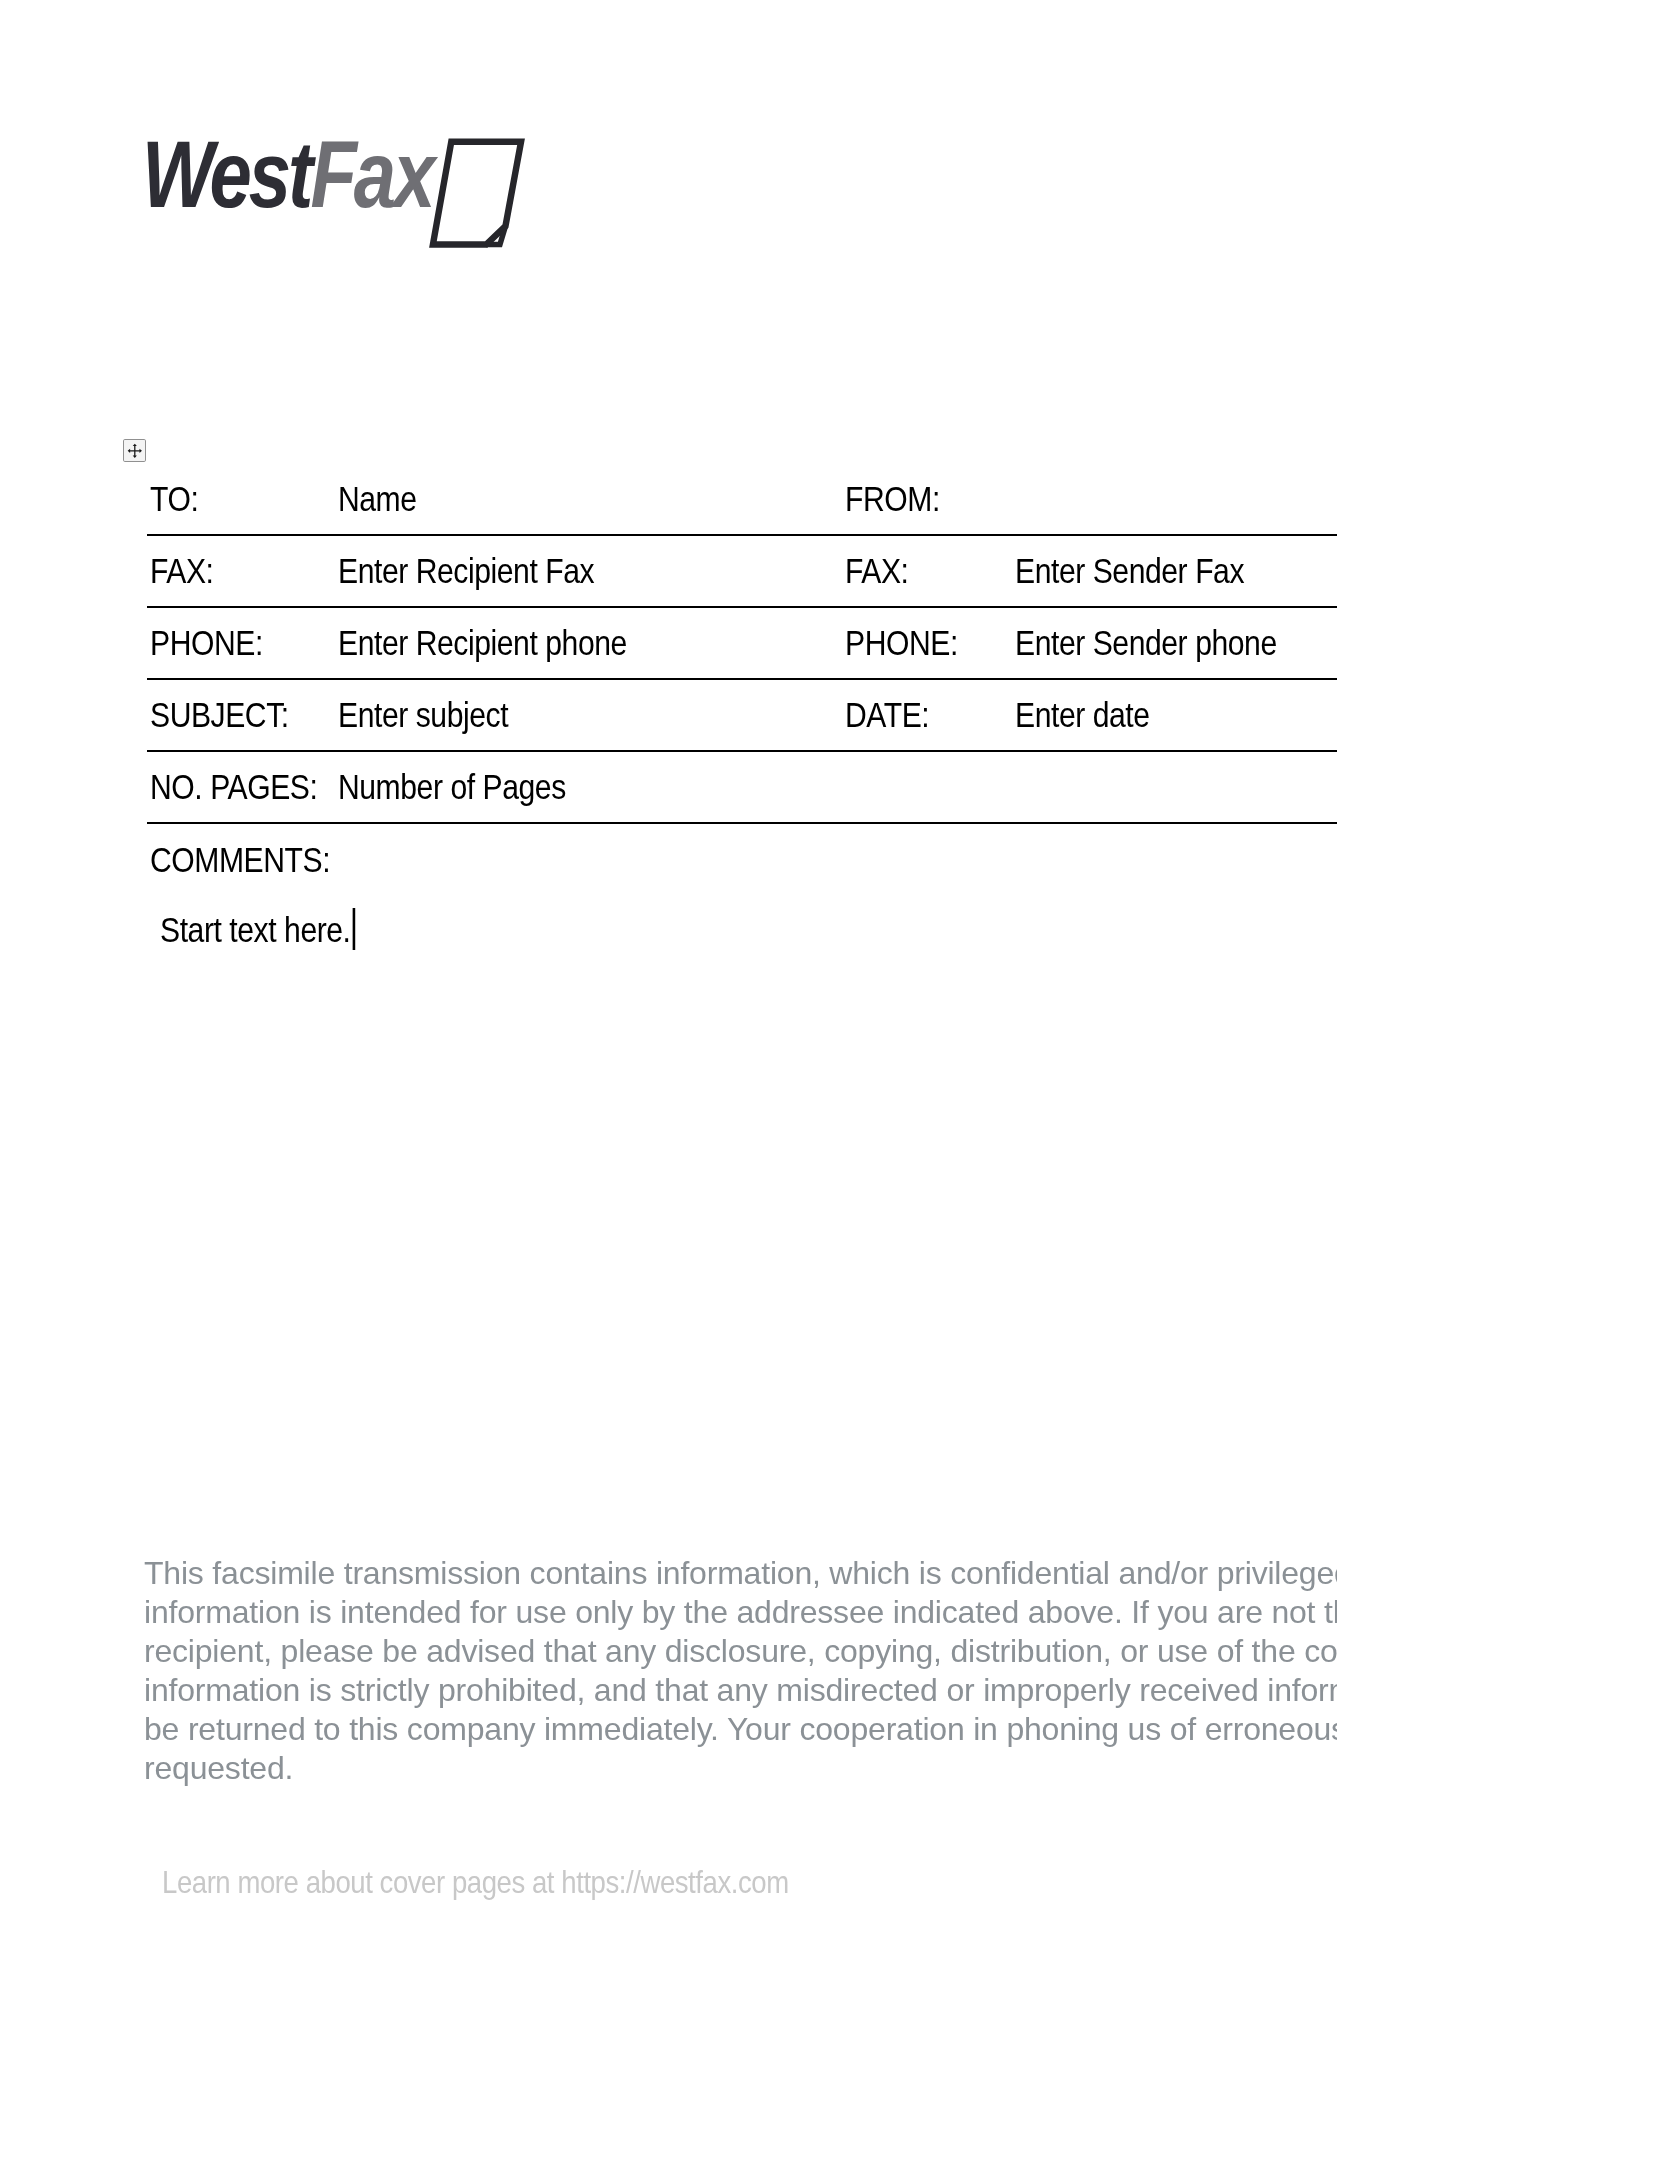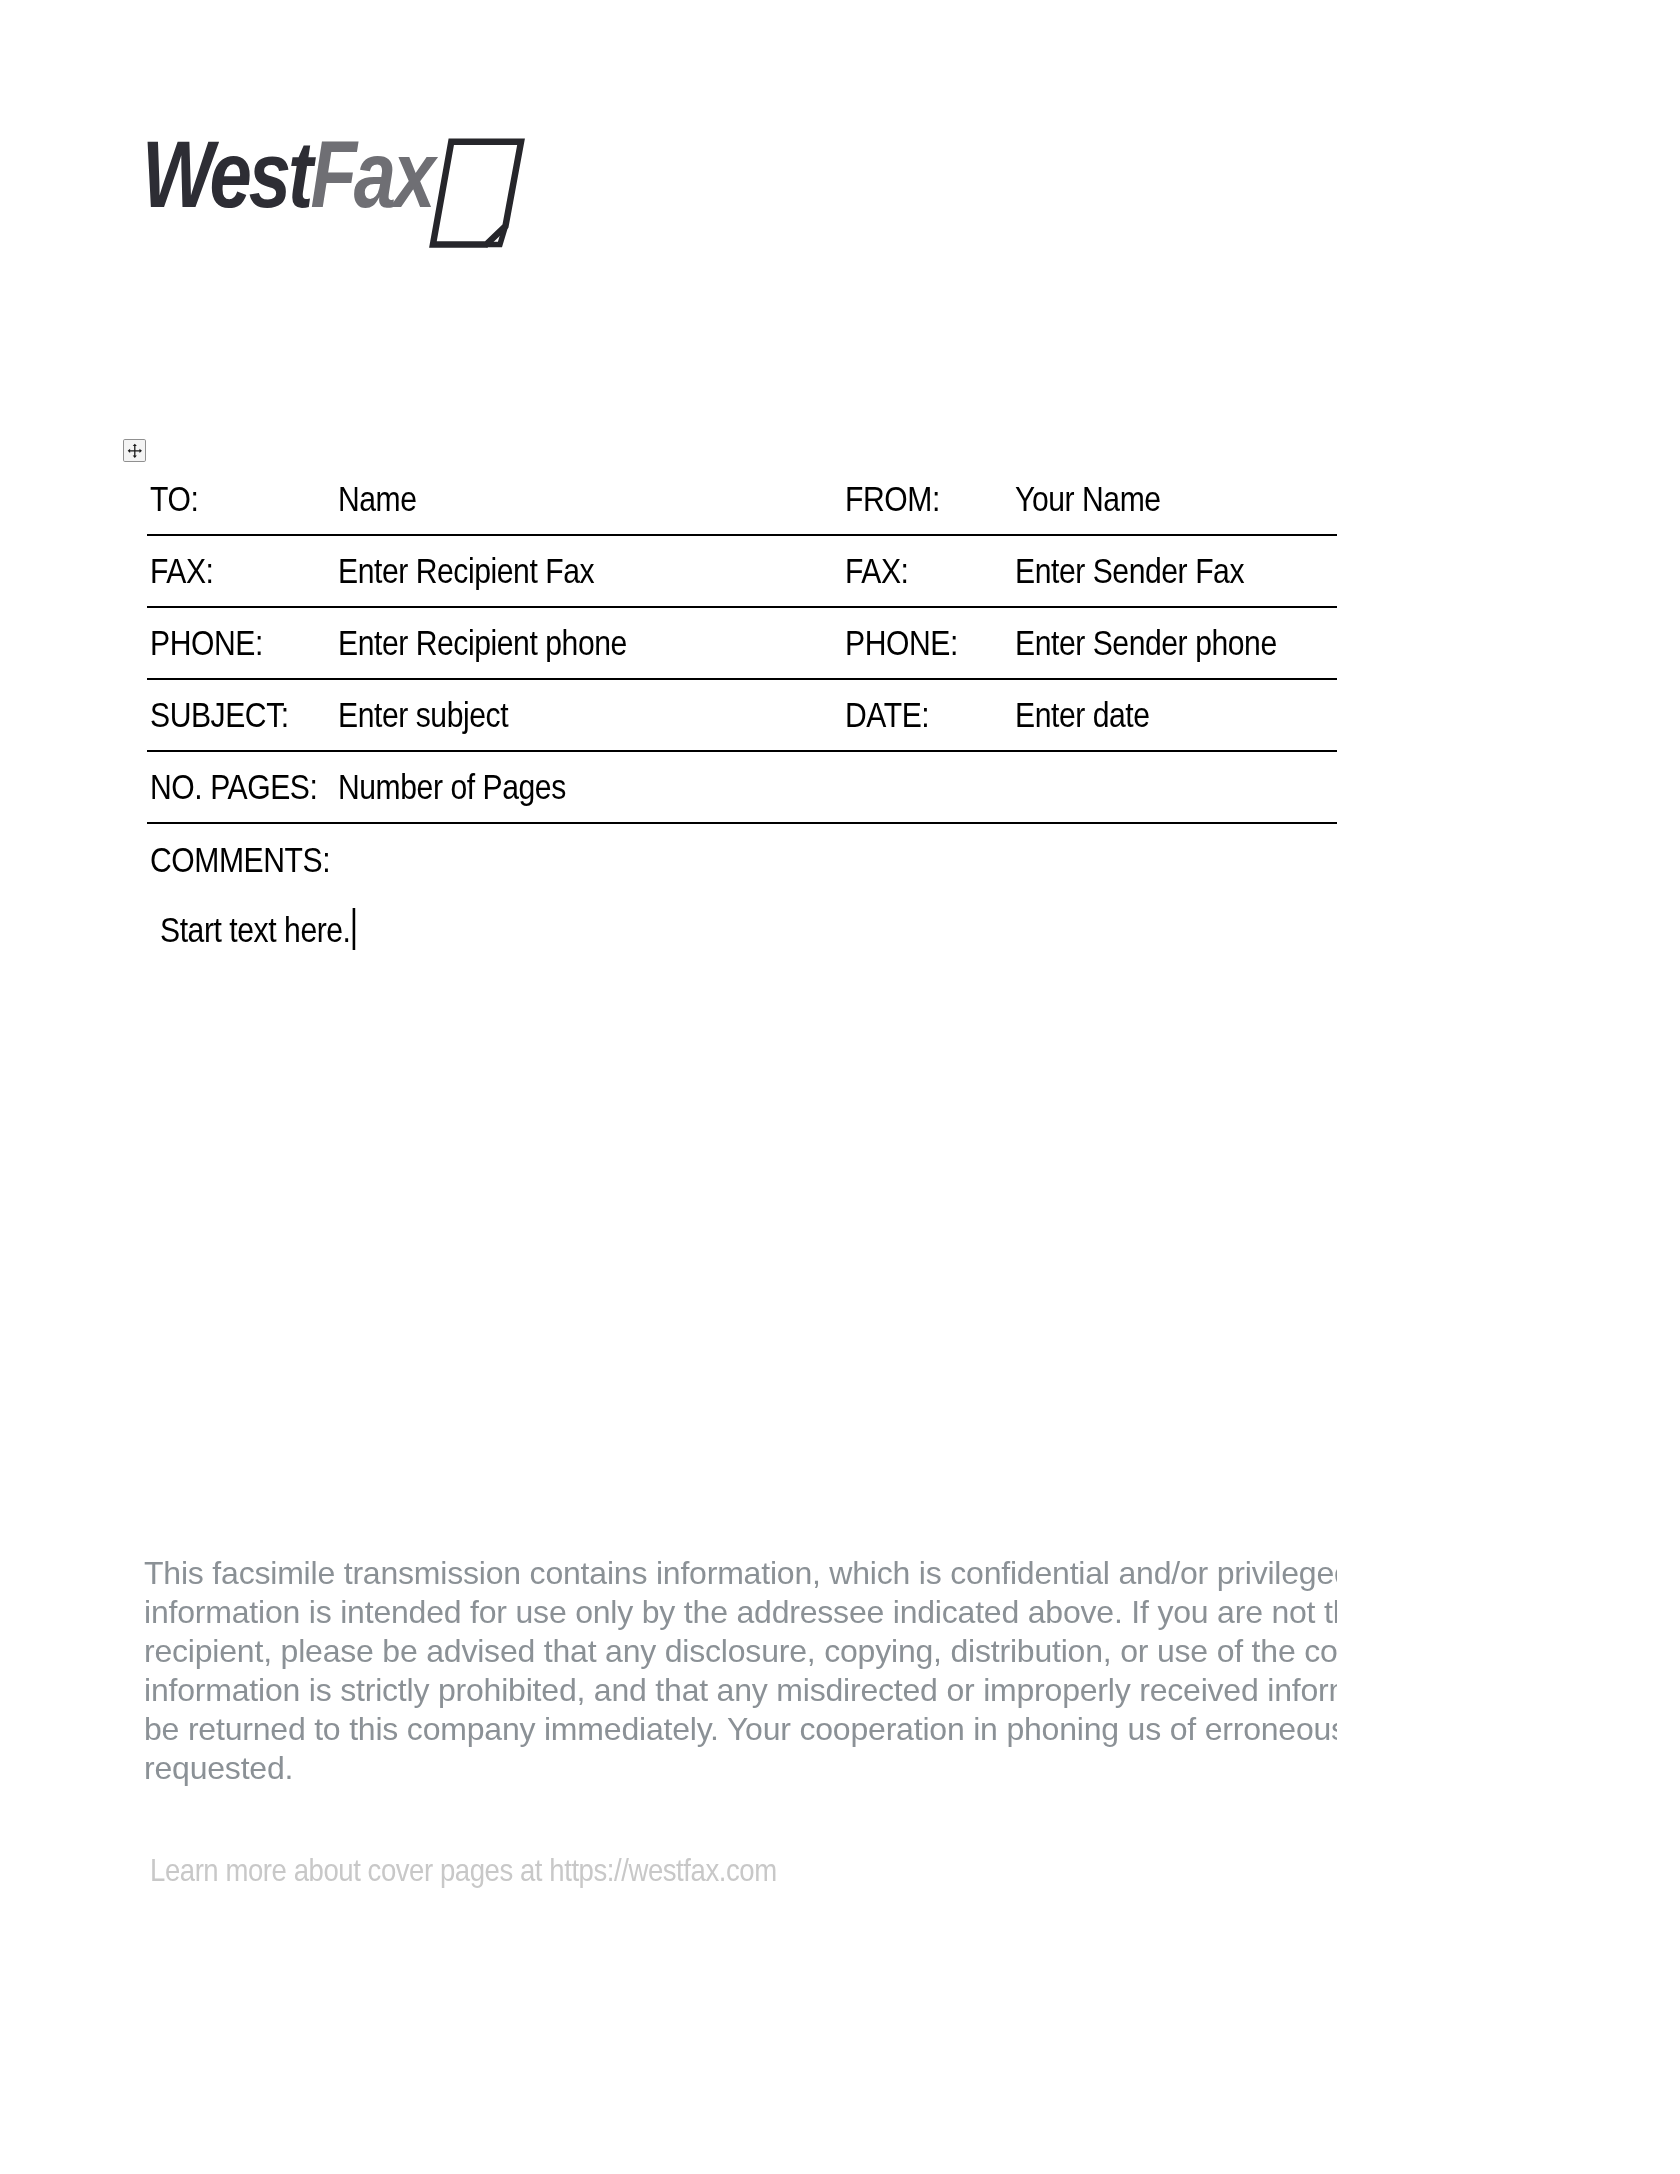--- a/index.html
+++ b/index.html
@@ -54,21 +54,21 @@
 
   
   .disclaimer{
     position:absolute; left:136px; top:1546px; width:1388px; margin:8px;
     font-size:32px; line-height:39px; letter-spacing:-0.2px;
     color:var(--disclaimer-gray,#8b9196);
   }
 
   
   .footer{
-    position:absolute; left:150px; top:1851px; margin:0;
+    position:absolute; left:150px; top:1851px; margin:12px;
     font-size:32px; line-height:39px; color:var(--footer-gray,#c8c8c8);
     white-space:nowrap;
   }
 </style>
 </head>
 <body>
 
 <div class="page">
 
   <div class="logo">
@@ -84,21 +84,20 @@
       <path d="M12 1 L8.8 4.8 H11 V11 H4.8 V8.8 L1 12 L4.8 15.2 V13 H11 V19.2 H8.8 L12 23 L15.2 19.2 H13 V13 H19.2 V15.2 L23 12 L19.2 8.8 V11 H13 V4.8 H15.2 Z" fill="#1a1a1a"></path>
     </svg>
   </div>
 
   <div class="fax-table">
 
     <div class="trow b">
       <div class="cell"><span class="squish">TO:</span></div>
       <div class="cell"><span class="squish">Name</span></div>
       <div class="cell"><span class="squish">FROM:</span></div>
-      <div class="cell"><span class="squish">Your Name</span></div>
     </div>
 
     <div class="trow b">
       <div class="cell"><span class="squish">FAX:</span></div>
       <div class="cell"><span class="squish">Enter Recipient Fax</span></div>
       <div class="cell"><span class="squish">FAX:</span></div>
       <div class="cell"><span class="squish">Enter Sender Fax</span></div>
     </div>
 
     <div class="trow b">

